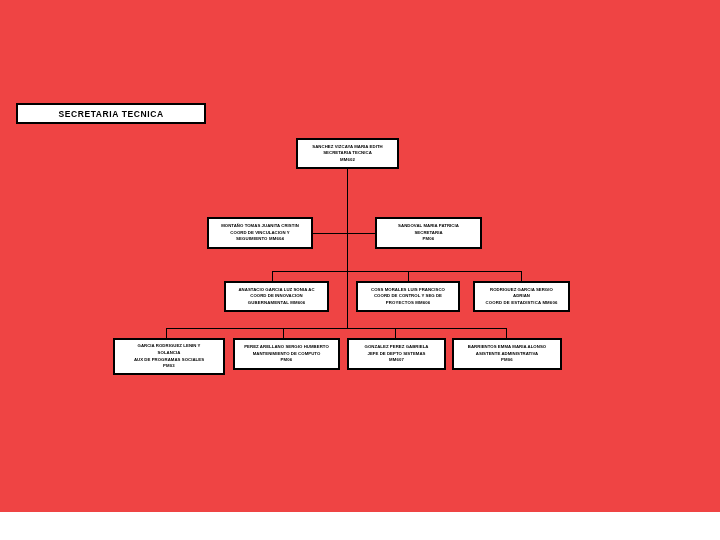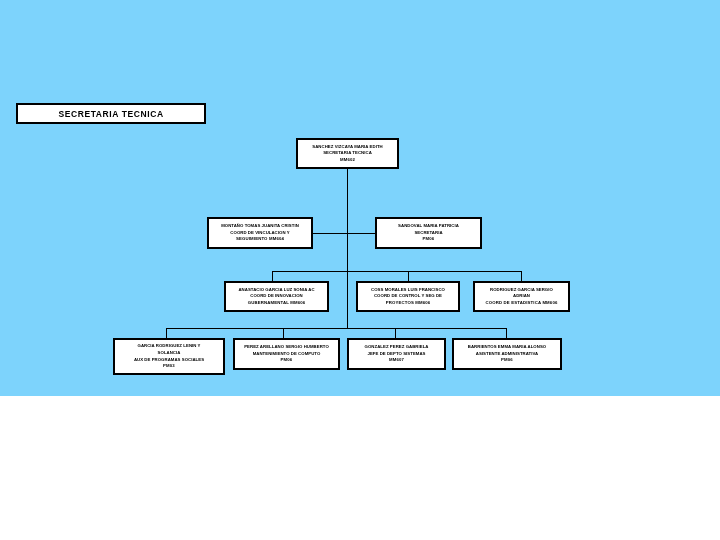--- a/index.html
+++ b/index.html
@@ -4,22 +4,22 @@
 <title>Organigrama - Secretaria Tecnica</title>
 <style>
   html, body {
     margin: 0;
     padding: 0;
     background: #ffffff;
   }
   #canvas {
     position: relative;
     width: 720px;
-    height: 396px;
-    background: #7dd3fc;
+    height: 512px;
+    background: #ef4444;
     font-family: "Liberation Sans", sans-serif;
     overflow: hidden;
   }
 
   
   .title-box {
     position: absolute;
     box-sizing: border-box;
     background: #ffffff;
     border: 2px solid #000000;

